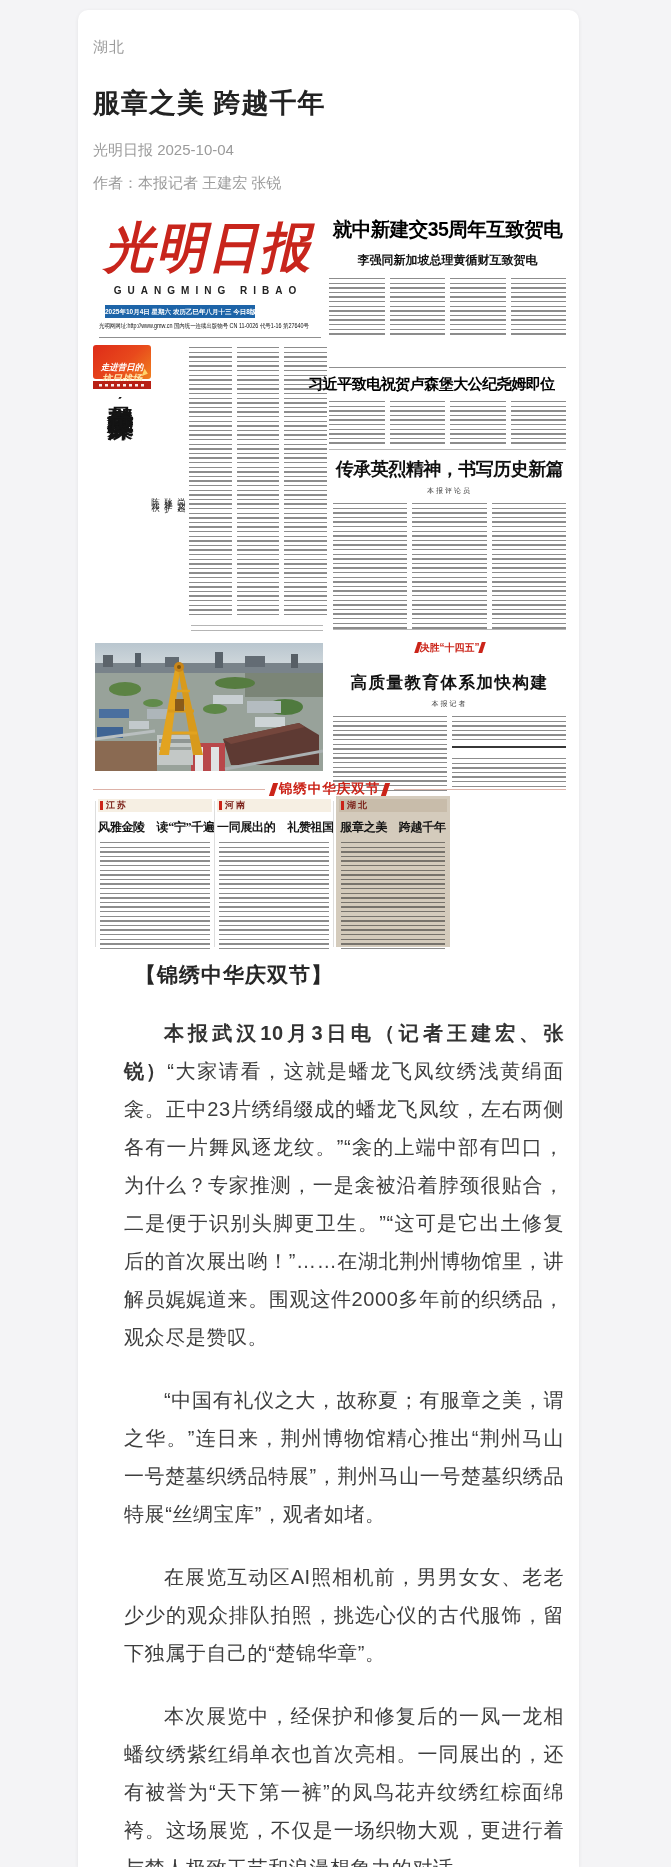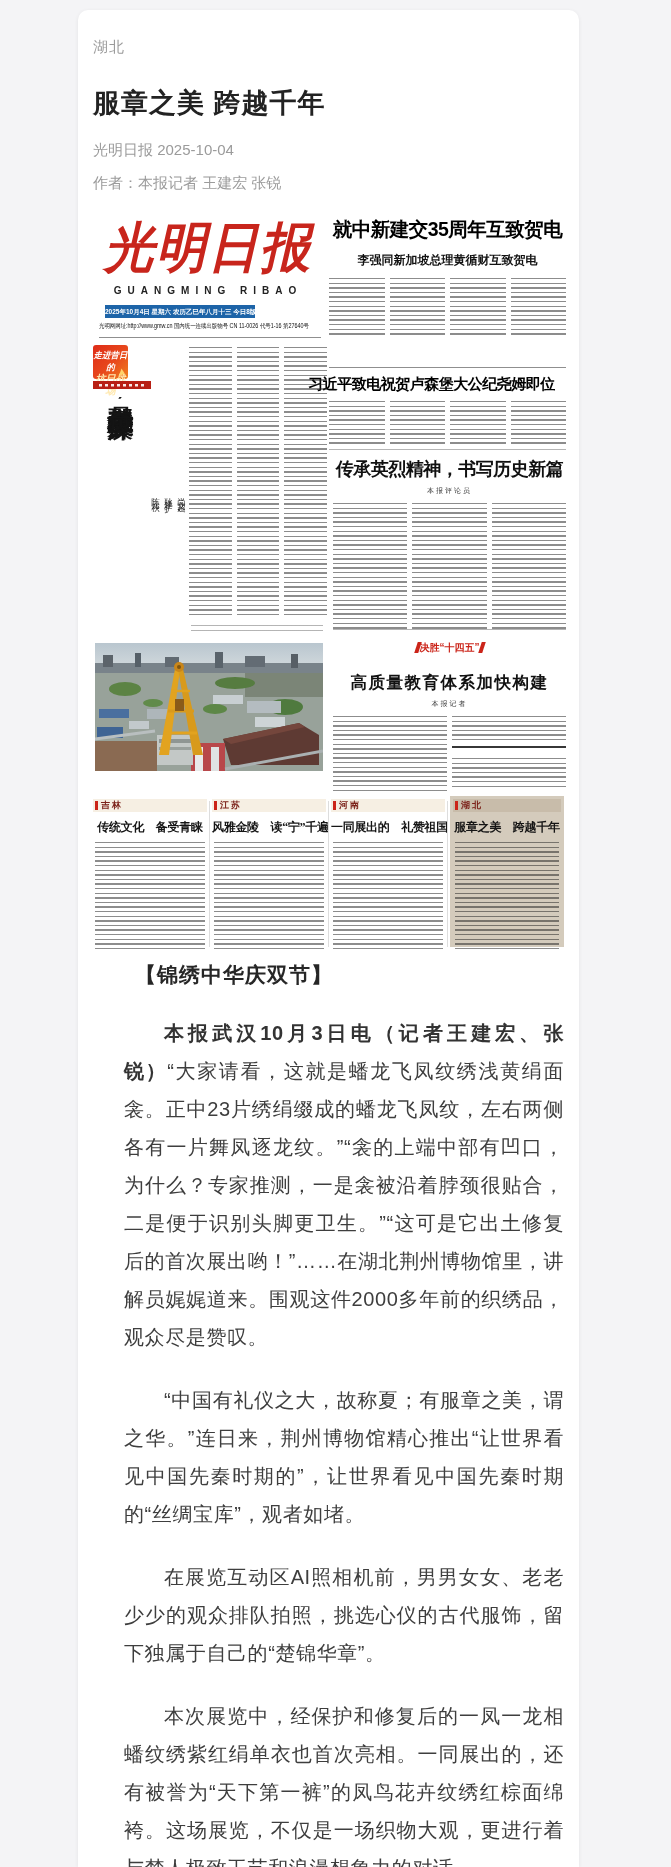--- a/index.html
+++ b/index.html
@@ -50,23 +50,23 @@
   .mini-byline{margin-top:5px;font-size:7px;color:#333;letter-spacing:2px;}
   .h3-cols{margin-top:7px;height:126px;}
 
   .edu-block{left:240px;top:430px;width:233px;text-align:center;border-top:1px solid #b5b5b5;padding-top:9px;}
   .badge{font-size:10px;font-weight:800;color:var(--accent-red);display:inline-flex;align-items:center;}
   .slash{display:inline-block;width:4px;height:11px;background:var(--accent-red);transform:skewX(-18deg);}
   .h4{margin-top:15px;font-family:"Liberation Serif","DejaVu Serif",serif;font-weight:700;font-size:16.5px;letter-spacing:1.5px;white-space:nowrap;color:#111;}
   .edu-cols{margin-top:7px;height:76px;}
   .edu-sub{height:8px;margin:4px 0;background-image:repeating-linear-gradient(180deg,rgba(20,20,20,.85) 0 2.2px,rgba(0,0,0,0) 2.2px 8px);}
 
-  .banner{left:0;top:146px;width:35px;height:34px;border-radius:3px;
+  .banner{left:0;top:146px;width:58px;height:34px;border-radius:3px;
           background:linear-gradient(135deg,#de2c18 0%,#e8491c 55%,#f0801e 100%);
-          color:#fff;font-style:italic;font-weight:800;text-align:center;padding-top:4px;line-height:12px;}
+          color:#fff;font-style:italic;font-weight:800;text-align:center;padding-top:16px;line-height:12px;}
   .banner .l1{font-size:8.5px;display:block;}
   .banner .l2{font-size:10px;display:block;color:#ffe9b0;}
   .banner-arrow{position:absolute;right:3px;bottom:2px;width:0;height:0;border-left:5px solid #ffd36b;border-top:4px solid transparent;border-bottom:4px solid transparent;transform:rotate(20deg);}
   .banner-strip{left:0;top:182px;width:58px;height:8px;background:#b82015;
           background-image:repeating-linear-gradient(90deg,rgba(255,255,255,.9) 0 3px,rgba(255,255,255,0) 3px 6px);background-size:80% 2.5px;background-repeat:no-repeat;background-position:center;}
   .vt-wrap{left:10px;top:198px;width:36px;height:252px;overflow:hidden;}
   .vt{writing-mode:vertical-rl;font-family:"Liberation Serif","DejaVu Serif",serif;font-weight:700;font-size:26px;
       letter-spacing:-2px;color:#141414;transform:scaleY(.70);transform-origin:top center;white-space:nowrap;}
   .vt-authors{left:56px;top:292px;height:118px;writing-mode:vertical-rl;font-size:8.5px;letter-spacing:3px;color:#222;line-height:13px;}
   .vt-authors span{display:block;}
@@ -234,30 +234,31 @@
           <line x1="73" y1="68" x2="99" y2="68" stroke="#d89a1c" stroke-width="3"></line>
           <line x1="76" y1="48" x2="95" y2="48" stroke="#e2a31f" stroke-width="2.5"></line>
           <circle cx="84" cy="24" r="5" fill="#c9861a"></circle>
             <circle cx="84" cy="24" r="2" fill="#7e5410"></circle>
           <rect x="80" y="56" width="9" height="12" fill="#8a5b19"></rect>
           <line x1="0" y1="96" x2="60" y2="88" stroke="#b9bfc0" stroke-width="3"></line>
           <line x1="130" y1="126" x2="228" y2="108" stroke="#aab1b2" stroke-width="3"></line>
         </svg>
       </div>
 
+      <div class="abs fest">
+        <span class="fest-line"></span>
+        <span class="fest-text">
+            <span class="slash"></span>
+            <span>锦绣中华庆双节</span>
+            <span class="slash"></span>
+          </span>
+        <span class="fest-line"></span>
+      </div>
 
       <div class="abs regions">
-        <div class="region">
-          <div class="region-header">
-              <span class="region-bar"></span>
-              <span class="region-name">吉林</span>
-            </div>
-          <div class="region-headline">传统文化　备受青睐</div>
-          <div class="region-body sim"></div>
-        </div>
         <div class="v-div"></div>
         <div class="region">
           <div class="region-header">
               <span class="region-bar"></span>
               <span class="region-name">江苏</span>
             </div>
           <div class="region-headline">风雅金陵　读“宁”千遍</div>
           <div class="region-body sim"></div>
         </div>
         <div class="v-div"></div>
@@ -277,20 +278,20 @@
             </div>
           <div class="region-headline">服章之美　跨越千年</div>
           <div class="region-body sim"></div>
         </div>
       </div>
     </figure>
 
     <section class="body-text">
       <p class="tag">【锦绣中华庆双节】</p>
       <p class="para"><strong>本报武汉10月3日电（记者王建宏、张锐）</strong><span>“大家请看，这就是蟠龙飞凤纹绣浅黄绢面衾。正中23片绣绢缀成的蟠龙飞凤纹，左右两侧各有一片舞凤逐龙纹。”“衾的上端中部有凹口，为什么？专家推测，一是衾被沿着脖颈很贴合，二是便于识别头脚更卫生。”“这可是它出土修复后的首次展出哟！”……在湖北荆州博物馆里，讲解员娓娓道来。围观这件2000多年前的织绣品，观众尽是赞叹。</span></p>
-      <p class="para">“中国有礼仪之大，故称夏；有服章之美，谓之华。”连日来，荆州博物馆精心推出“让世界看见中国先秦时期的”，让世界看见中国先秦时期的“丝绸宝库”，观者如堵。</p>
+      <p class="para">“中国有礼仪之大，故称夏；有服章之美，谓之华。”连日来，荆州博物馆精心推出“荆州马山一号楚墓织绣品特展”，荆州马山一号楚墓织绣品特展“丝绸宝库”，观者如堵。</p>
       <p class="para">在展览互动区AI照相机前，男男女女、老老少少的观众排队拍照，挑选心仪的古代服饰，留下独属于自己的“楚锦华章”。</p>
       <p class="para">本次展览中，经保护和修复后的一凤一龙相蟠纹绣紫红绢单衣也首次亮相。一同展出的，还有被誉为“天下第一裤”的凤鸟花卉纹绣红棕面绵袴。这场展览，不仅是一场织物大观，更进行着与楚人极致工艺和浪漫想象力的对话。</p>
 
     </section>
 
   </article>
 </div>
 
 </body></html>

